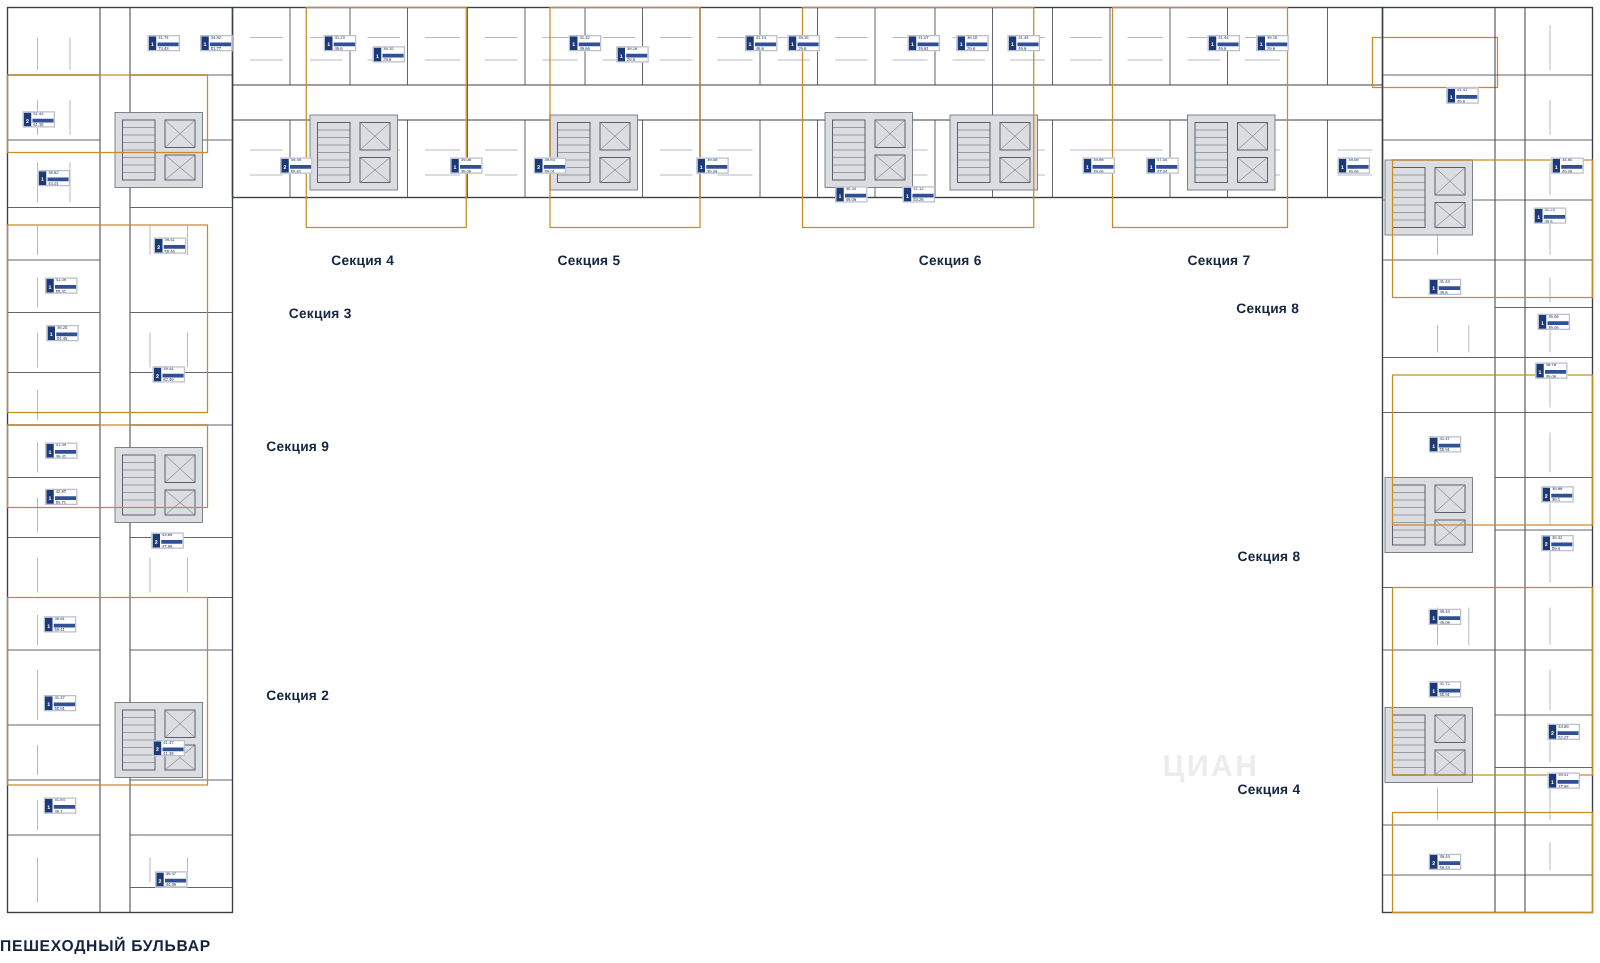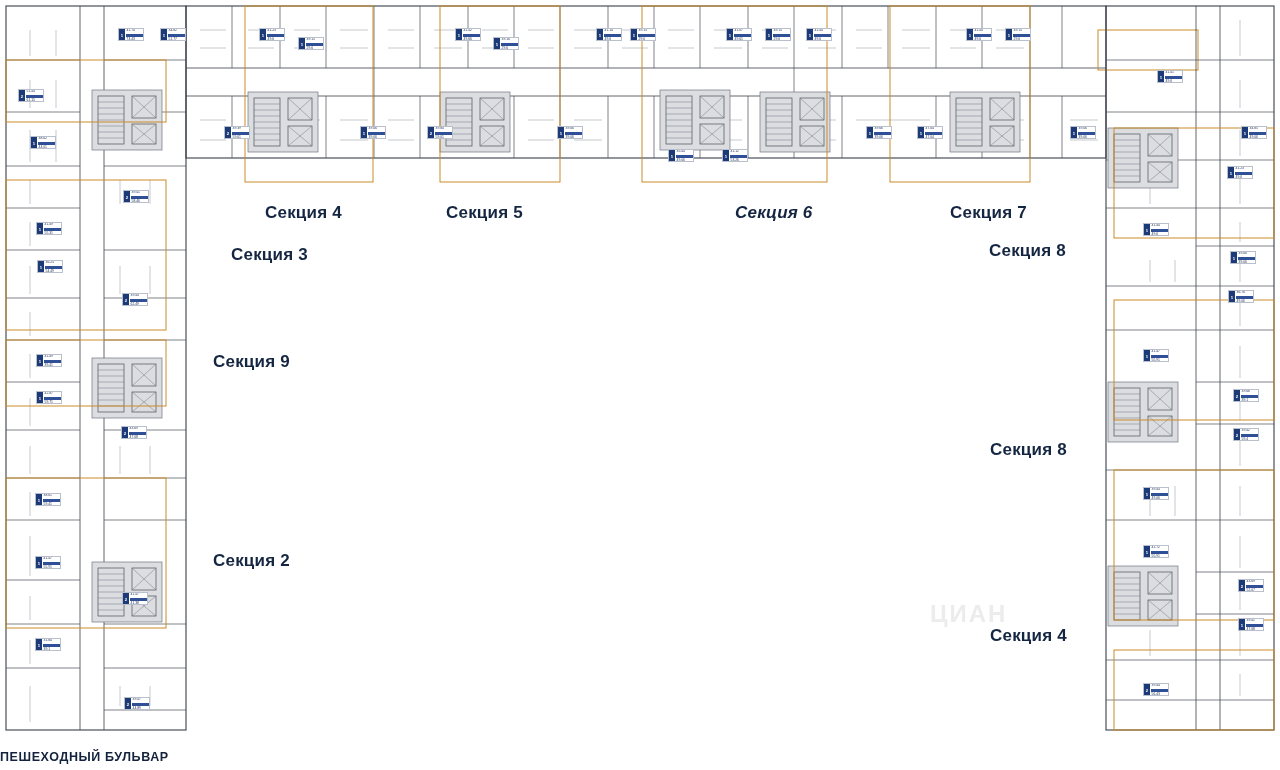--- a/index.html
+++ b/index.html
@@ -14,21 +14,21 @@
     overflow: hidden;
     font-family: "Liberation Sans", sans-serif;
     color: #1b2a4a;
   }
   #plan {
     position: absolute;
     inset: 0;
   }
   .section-label {
     position: absolute;
-    font-size: 17px;
+    font-size: 11px;
     font-weight: 600;
     color: #152642;
     white-space: nowrap;
     letter-spacing: 0.2px;
   }
   .bottom-caption {
     position: absolute;
     left: 0;
     right: 0;
     top: 750px;
@@ -689,21 +689,21 @@
         <span class="num">56.43</span>
       </div>
     </div>
 
   <div id="sections">
       <div class="section-label" style="left: 213px; top: 551px;">Секция 2</div>
       <div class="section-label" style="left: 213px; top: 352px;">Секция 9</div>
       <div class="section-label" style="left: 210px; top: 245px; margin-left: 21px;">Секция 3</div>
       <div class="section-label" style="left: 265px; top: 203px;">Секция 4</div>
       <div class="section-label" style="left: 446px; top: 203px;">Секция 5</div>
-      <div class="section-label" style="left: 735px; top: 203px; font-style: italic;">Секция 6</div>
+      <div class="section-label" style="left: 735px; top: 203px;">Секция 6</div>
       <div class="section-label" style="left: 950px; top: 203px;">Секция 7</div>
       <div class="section-label" style="left: 989px; top: 241px;">Секция 8</div>
       <div class="section-label" style="left: 990px; top: 440px;">Секция 8</div>
       <div class="section-label" style="left: 990px; top: 626px;">Секция 4</div>
     </div>
 
   <div class="watermark">ЦИАН</div>
   <div class="bottom-caption">ПЕШЕХОДНЫЙ БУЛЬВАР</div>
 </div>
 

